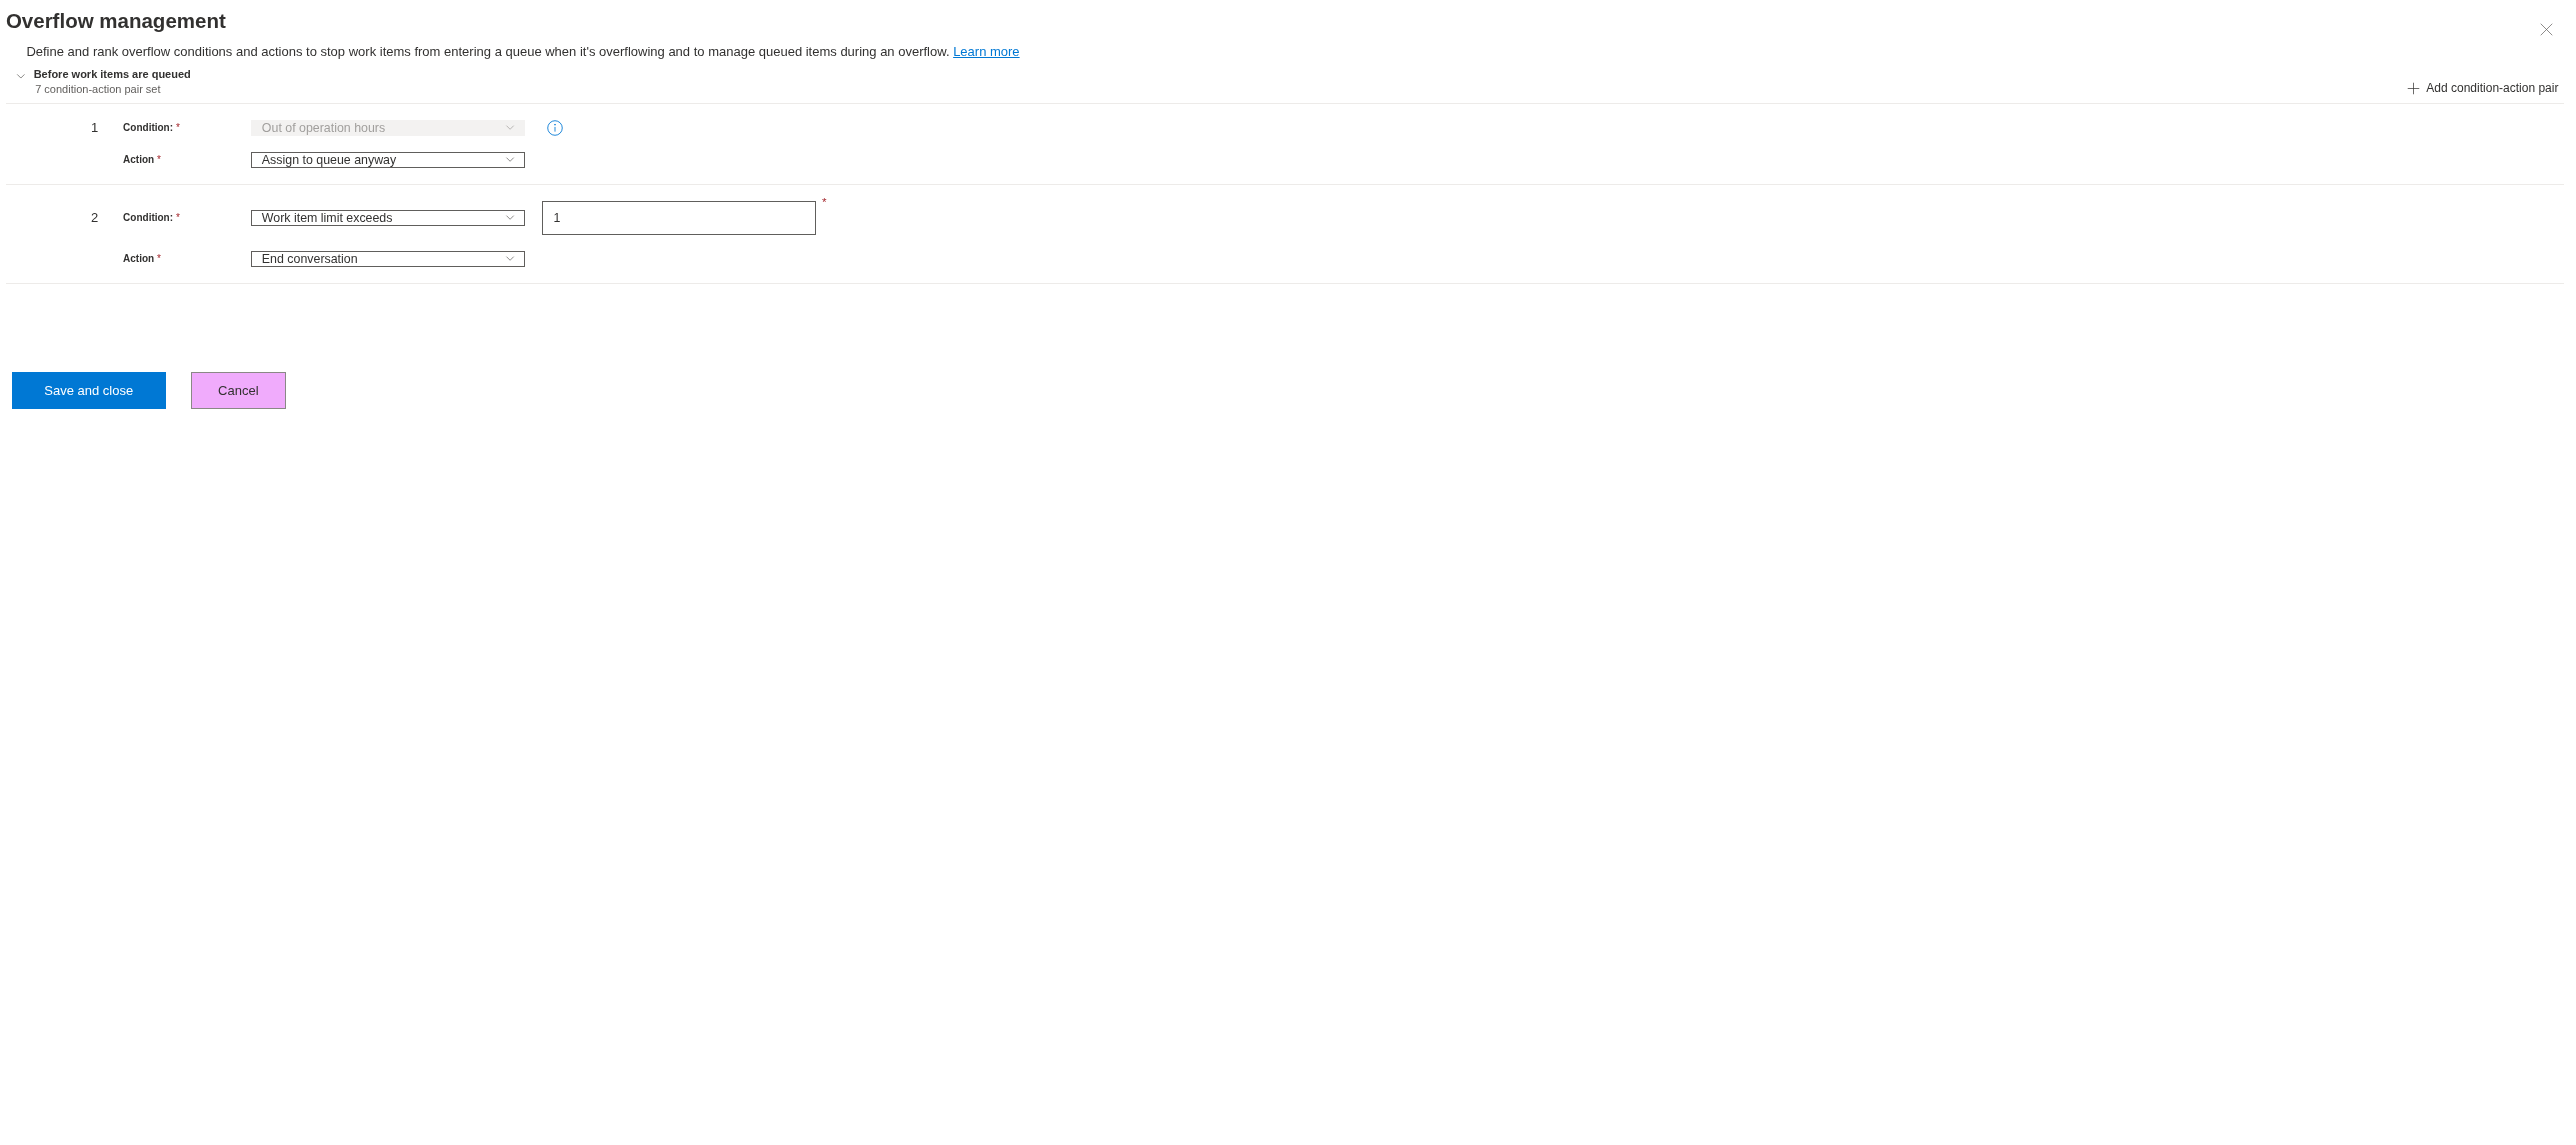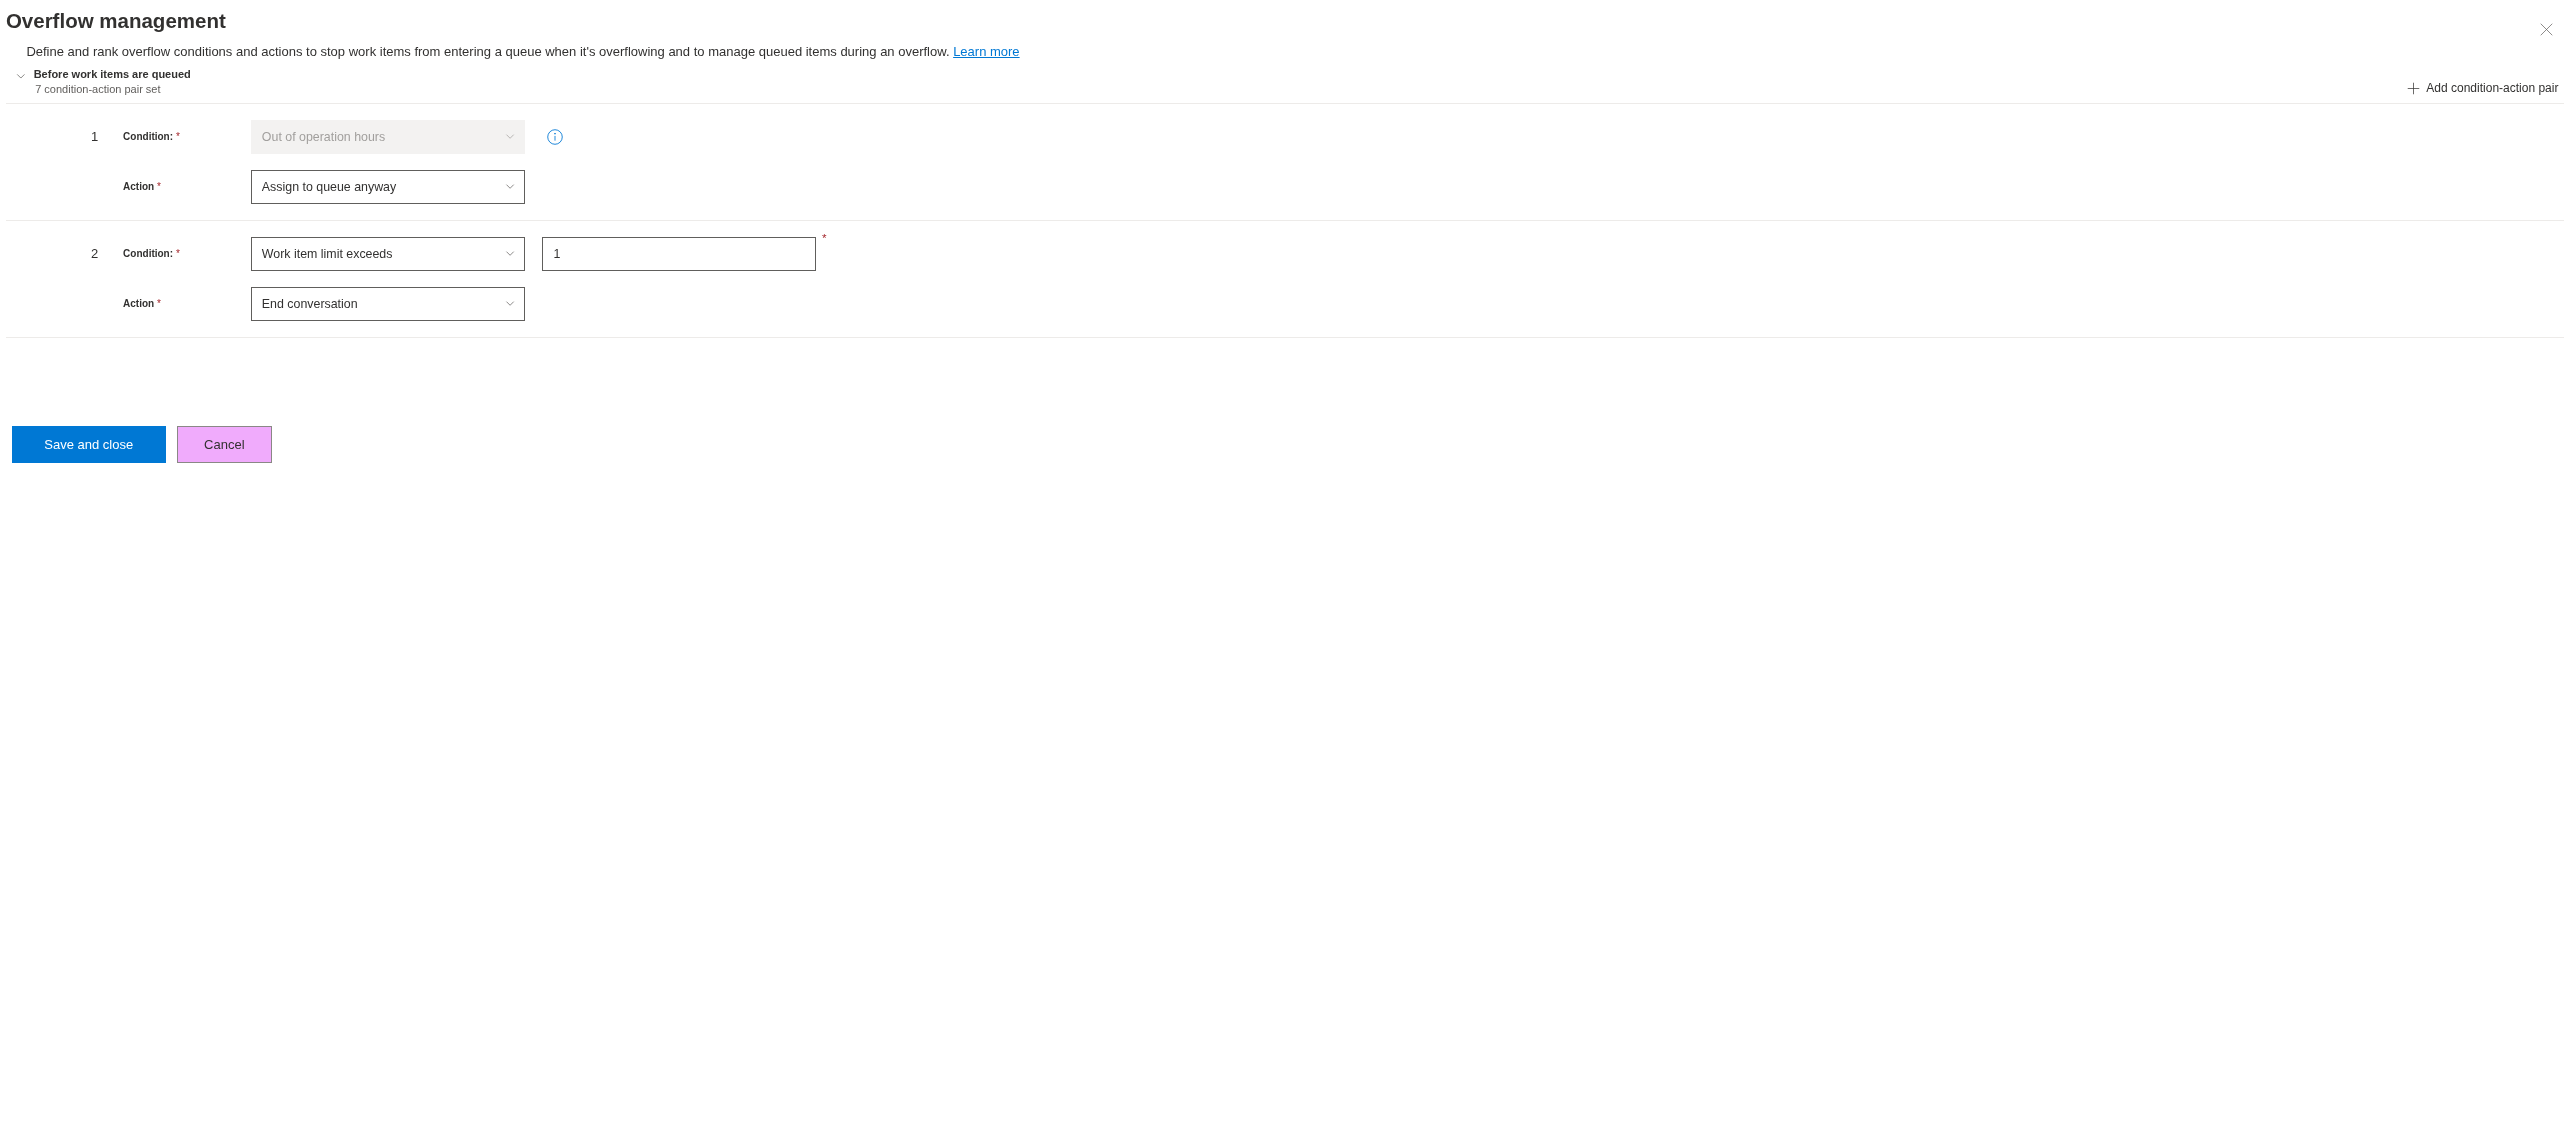--- a/index.html
+++ b/index.html
@@ -114,21 +114,21 @@
     width: 110px;
   }
   .req {
     color: #a4262c;
     margin-left: 2.9px;
     font-weight: 400;
   }
   .select-box {
     position: relative;
     width: 274px;
-    height: 34px;
+    height: 16px;
     border: 0.7px solid #605e5c;
     background: #fff;
     display: flex;
     align-items: center;
     padding: 0 26px 0 10.2px;
     font-size: 12.4px;
     color: #323130;
     cursor: pointer;
   }
   .select-box.disabled {
@@ -170,21 +170,21 @@
   .floating-req {
     position: absolute;
     right: -10.2px;
     top: -5.9px;
     color: #a4262c;
     font-size: 11.7px;
   }
   .footer {
     margin-top: 88px;
     display: flex;
-    gap: 11px;
+    gap: 25px;
     padding-left: 5.9px;
   }
   .btn {
     height: 37px;
     padding: 0 14.6px;
     font-size: 13px;
     cursor: pointer;
     border: 0.7px solid transparent;
     display: inline-flex;
     align-items: center;

